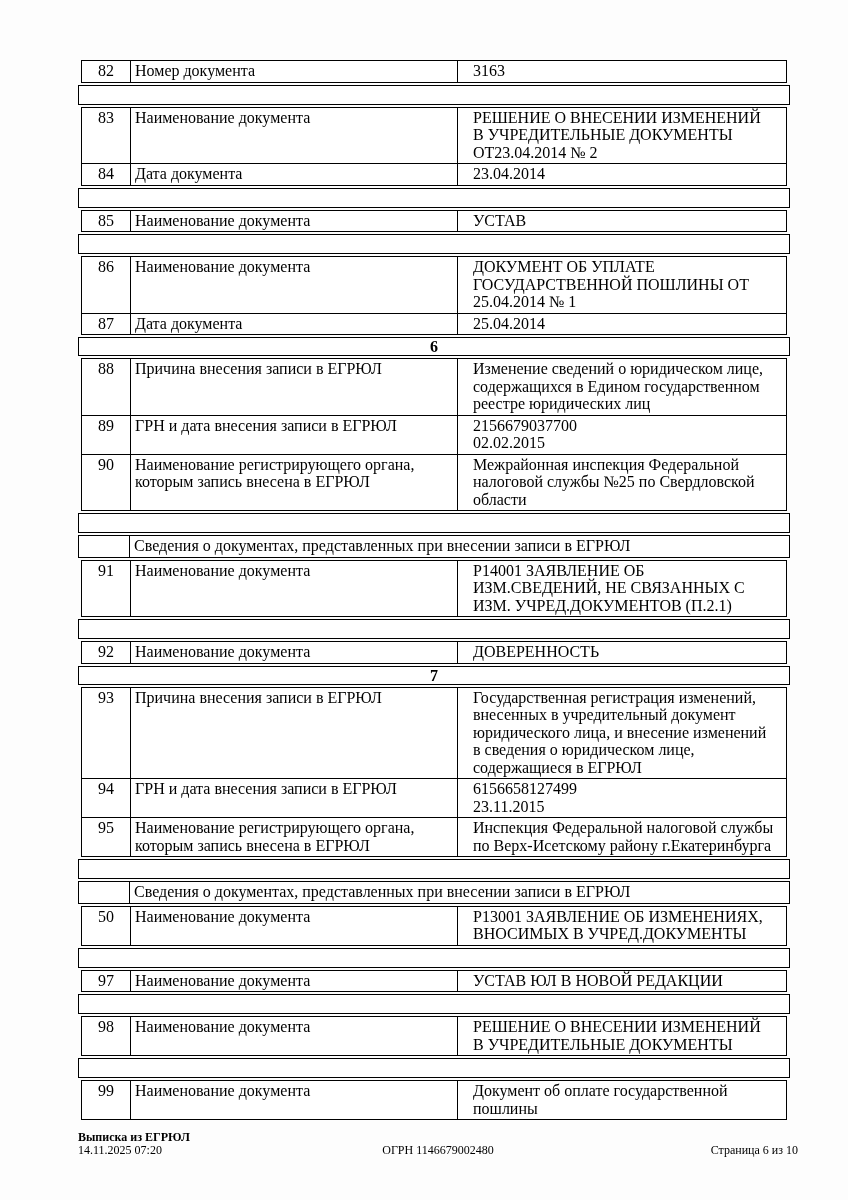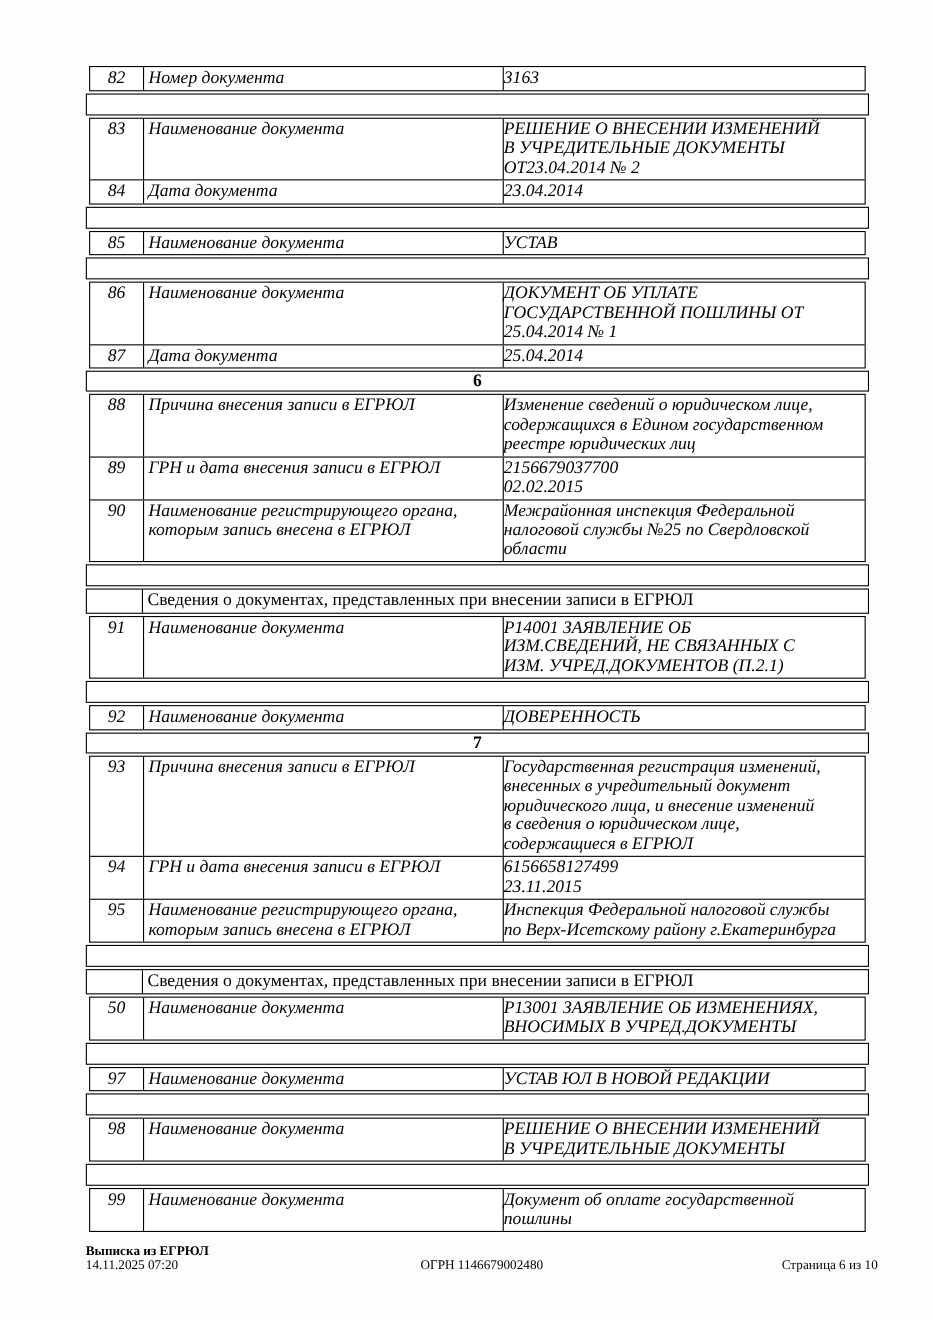--- a/index.html
+++ b/index.html
@@ -23,25 +23,24 @@
     background:#fff;
   }
   .row{display:flex;align-items:stretch;}
   .row + .row{border-top:1px solid #000;justify-content:space-between;}
   .cell{
     box-sizing:border-box;
     padding:1px 4px 2px 4px;
     font-size:16px;
     line-height:17.5px;
     white-space:pre-line;
-    font-style:italic;
   }
   .cell-num{flex:0 0 48px;text-align:center;padding-left:2px;padding-right:2px;}
   .cell-label{flex:0 0 327px;border-left:1px solid #000;}
-  .cell-value{flex:1 1 auto;border-left:1px solid #000;padding-left:0;}
+  .cell-value{flex:1 1 auto;border-left:1px solid #000;padding-left:15px;}
   
   .outer{
     margin:0 0 2px 0;
     border:1px solid #000;
     background:#fff;
   }
   .spacer{height:18px;}
   .section{
     height:17px;
     text-align:center;

